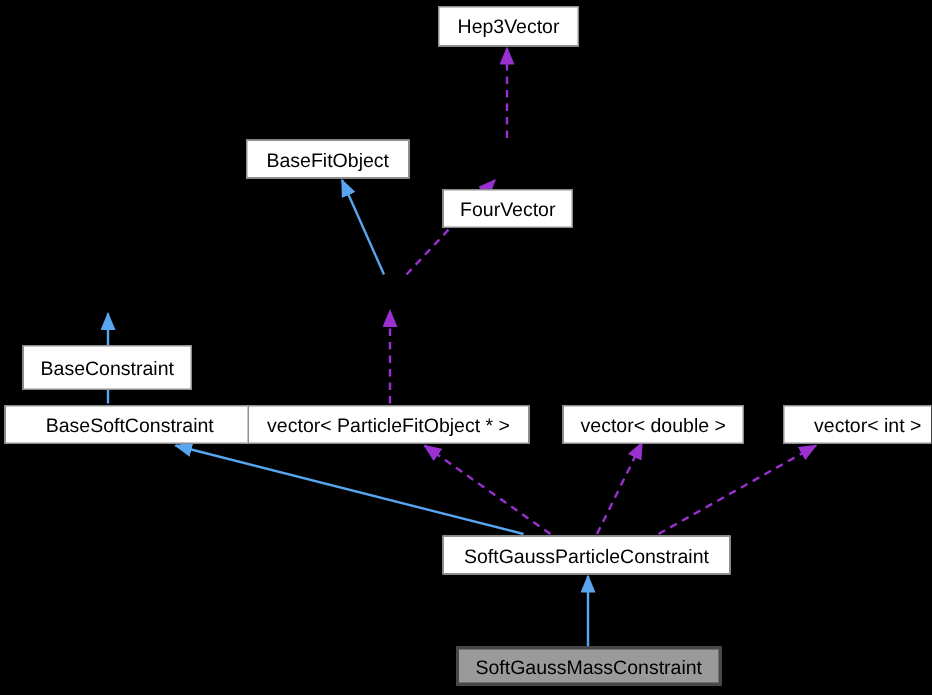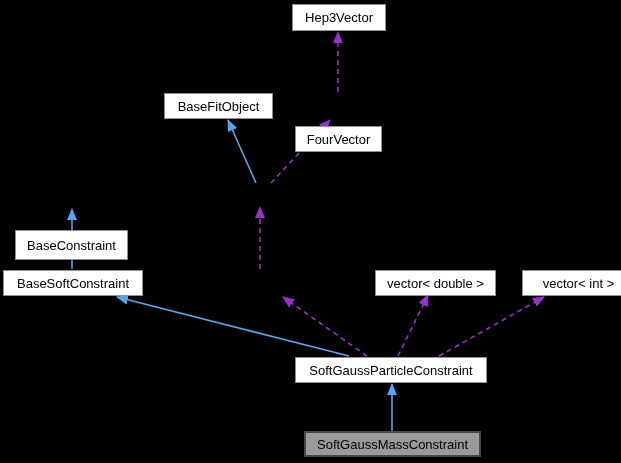--- a/index.html
+++ b/index.html
@@ -51,21 +51,21 @@
   .node.highlight {
     background: var(--highlight_fill, #9a9a9a);
     border: 2px solid var(--highlight_border, #47474c);
     cursor: default;
   }
   #n-hep3vector        { left: 292px; top: 4px;   width: 94px;  height: 27px; }
   #n-basefitobject     { left: 164px; top: 93px;  width: 109px; height: 26px; }
   #n-fourvector        { left: 295px; top: 93px;  width: 87px;  height: 26px; margin-top: 33px; }
   #n-baseconstraint    { left: 15px;  top: 182px; width: 113px; height: 30px; margin-top: 48px; }
   #n-particlefitobject { left: 201px; top: 182px; width: 120px; height: 26px; }
-  #n-basesoftconstraint{ left: 3px;   top: 270px; width: 140px; height: 26px; }
+  #n-basesoftconstraint{ left: 3px;   top: 270px; width: 167px; height: 26px; }
   #n-vector-pfo        { left: 165px; top: 270px; width: 188px; height: 26px; }
   #n-vector-double     { left: 375px; top: 270px; width: 121px; height: 26px; }
   #n-vector-int        { left: 522px; top: 270px; width: 113px;  height: 26px; }
   #n-softgaussparticle { left: 295px; top: 357px; width: 192px; height: 26px; }
   #n-softgaussmass     { left: 304px; top: 431px; width: 177px; height: 26px; }
 </style>
 </head>
 <body>
 
 <div class="canvas">
@@ -90,18 +90,19 @@
     <line class="edge-usage" x1="398" y1="356" x2="428" y2="295" marker-end="url(#arrow-usage)"></line>
     <line class="edge-usage" x1="439" y1="356" x2="544" y2="297" marker-end="url(#arrow-usage)"></line>
     <line class="edge-inherit" x1="392" y1="431" x2="392" y2="384" marker-end="url(#arrow-inherit)"></line>
   </svg>
 
   <div class="node" id="n-hep3vector">Hep3Vector</div>
   <div class="node" id="n-basefitobject">BaseFitObject</div>
   <div class="node" id="n-fourvector">FourVector</div>
   <div class="node" id="n-baseconstraint">BaseConstraint</div>
   <div class="node" id="n-basesoftconstraint">BaseSoftConstraint</div>
+  <div class="node" id="n-vector-pfo">vector&lt; ParticleFitObject * &gt;</div>
   <div class="node" id="n-vector-double">vector&lt; double &gt;</div>
   <div class="node" id="n-vector-int">vector&lt; int &gt;</div>
   <div class="node" id="n-softgaussparticle">SoftGaussParticleConstraint</div>
   <div class="node highlight" id="n-softgaussmass">SoftGaussMassConstraint</div>
 
 </div>
 
 </body></html>

